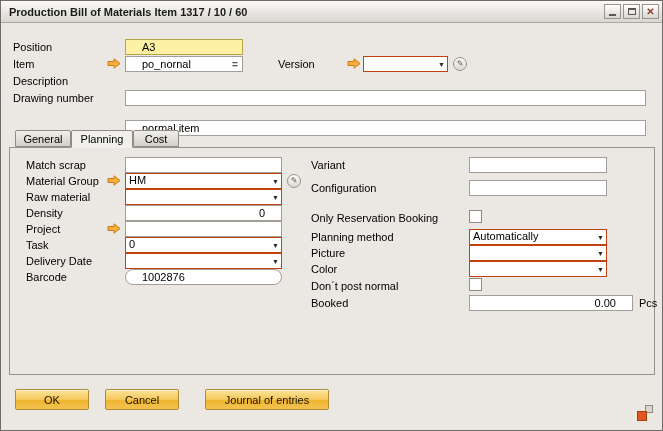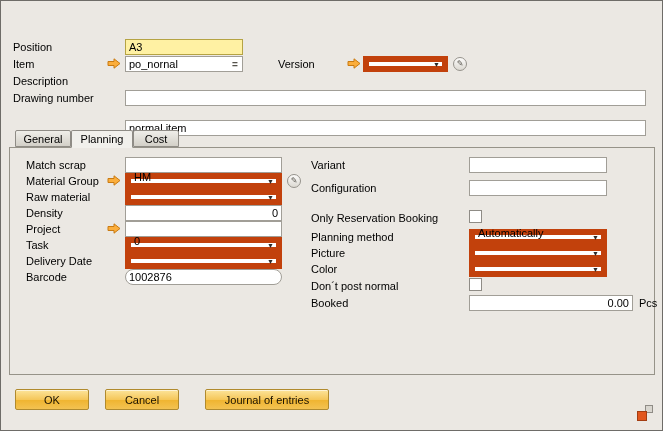--- a/index.html
+++ b/index.html
@@ -5,43 +5,55 @@
   *{box-sizing:border-box;margin:0;padding:0}
   body{font-family:"Liberation Sans",sans-serif;background:#FFFFFF}
   .window{position:relative;width:663px;height:431px;background:#EBE8E3;border:1px solid #6E6C68;overflow:hidden}
   .titlebar{position:absolute;left:0;top:0;right:0;height:22px;background:linear-gradient(180deg,#FBFAF9,#D9D6CF);border-bottom:1px solid #ABA89F;display:flex;align-items:center;padding:0 3px 0 8px}
   .title{flex:1;font-size:11px;font-weight:bold;color:#1A1A1A;white-space:nowrap;overflow:hidden}
   .winbtn{width:17px;height:15px;margin-left:2px;border:1px solid #98958E;background:linear-gradient(180deg,#FFFFFF,#D9D6CF);display:flex;align-items:center;justify-content:center;cursor:default}
   .glyph-min{width:7px;height:2px;background:#5A5852;margin-top:7px}
   .glyph-max{width:8px;height:7px;border:1px solid #5A5852;border-top-width:2px}
   .glyph-close{font-size:10px;font-weight:bold;color:#8E3B24;line-height:1}
   .lbl{position:absolute;font-size:11px;color:#000;white-space:nowrap}
-  .txt{position:absolute;height:16px;border:1px solid #A19E97;background:#FFFFFF;font-family:inherit;font-size:11px;padding:0 3px;color:#000;outline:none}
+  .txt{position:absolute;height:16px;border:1px solid #A19E97;background:#FFFFFF;font-family:inherit;font-size:11px;padding:0 16px;color:#000;outline:none}
   .txt.hl{background:#FFF1A3;border-color:#B5A344}
   .txt.ra{text-align:right}
-  .dd{position:absolute;height:16px;border:6px solid #c2410c;background:#FFFFFF;font-size:11px;color:#000;display:flex;align-items:flex-end;padding:0 14px 0 3px}
+  .dd{position:absolute;height:16px;border:1px solid #c2410c;background:#FFFFFF;font-size:11px;color:#000;display:flex;align-items:flex-start;padding:0 14px 0 3px}
   .dd .val{flex:1;overflow:hidden;white-space:nowrap}
   .dd-arrow{position:absolute;right:2px;top:50%;transform:translateY(-50%);font-size:7px;color:#2B2B2B;line-height:1}
   .chk{position:absolute;width:13px;height:13px;border:1px solid #8F8C86;background:#FFFFFF}
   .link-arrow{position:absolute;width:14px;height:11px}
   .circle-btn{position:absolute;width:14px;height:14px;border:1px solid #96938C;border-radius:50%;background:linear-gradient(180deg,#FCFBFA,#DCD9D2);display:flex;align-items:center;justify-content:center;font-size:8px;color:#5F5C55;line-height:1}
   .eq-btn{position:absolute;font-size:10px;font-weight:bold;color:#55524B;line-height:1}
   .tab{position:absolute;top:129px;height:17px;font-size:11px;color:#000;display:flex;align-items:center;justify-content:center;border:1px solid #8F8C86;background:linear-gradient(180deg,#EFEEE9,#D3D0C8);border-radius:2px 2px 0 0;cursor:default;z-index:1}
   .tab.active{height:18px;background:#F1F0EC;border-bottom:1px solid #F1F0EC;z-index:3}
   .groupbox{position:absolute;left:8px;top:146px;width:646px;height:228px;border:1px solid #969389}
   .btn{position:absolute;height:21px;border:1px solid #B08A2E;border-radius:2px;background:linear-gradient(180deg,#FCE49A 0%,#F5C75B 50%,#EFB42F 52%,#F3C252 100%);font-family:inherit;font-size:11px;color:#1A1200;display:flex;align-items:center;justify-content:center;box-shadow:inset 0 1px 0 rgba(255,255,255,.6);cursor:default}
   .grip{position:absolute;right:9px;bottom:9px;width:16px;height:16px}
   .grip .g1{position:absolute;right:0;top:0;width:8px;height:8px;border:1px solid #8F8C86;background:#D9D6CF}
   .grip .g2{position:absolute;left:0;bottom:0;width:10px;height:10px;background:#E1571E;border:1px solid #A33D12}
 </style>
 </head>
 <body>
 
 <div class="window">
 
+  <div class="titlebar">
+    <span class="title">Production Bill of Materials Item 1317 / 10 / 60</span>
+    <span class="winbtn">
+        <span class="glyph-min"></span>
+      </span>
+    <span class="winbtn">
+        <span class="glyph-max"></span>
+      </span>
+    <span class="winbtn">
+        <span class="glyph-close">✕</span>
+      </span>
+  </div>
 
   <span class="lbl" style="left:12px;top:40px">Position</span>
   <input class="txt hl" style="left: 124px; top: 38px; width: 118px;" value="A3">
 
   <span class="lbl" style="left:12px;top:57px">Item</span>
   <svg class="link-arrow" style="left:106px;top:57px" viewBox="0 0 14 11">
       <path d="M1 3.5 H7 V0.8 L13 5.5 L7 10.2 V7.5 H1 Z" fill="#FBAE3C" stroke="#C97B13" stroke-width="1"></path>
     </svg>
   <input class="txt" style="left: 124px; top: 55px; width: 118px; padding-right: 14px;" value="po_nornal">
   <span class="eq-btn" style="left:231px;top:59px">=</span>

